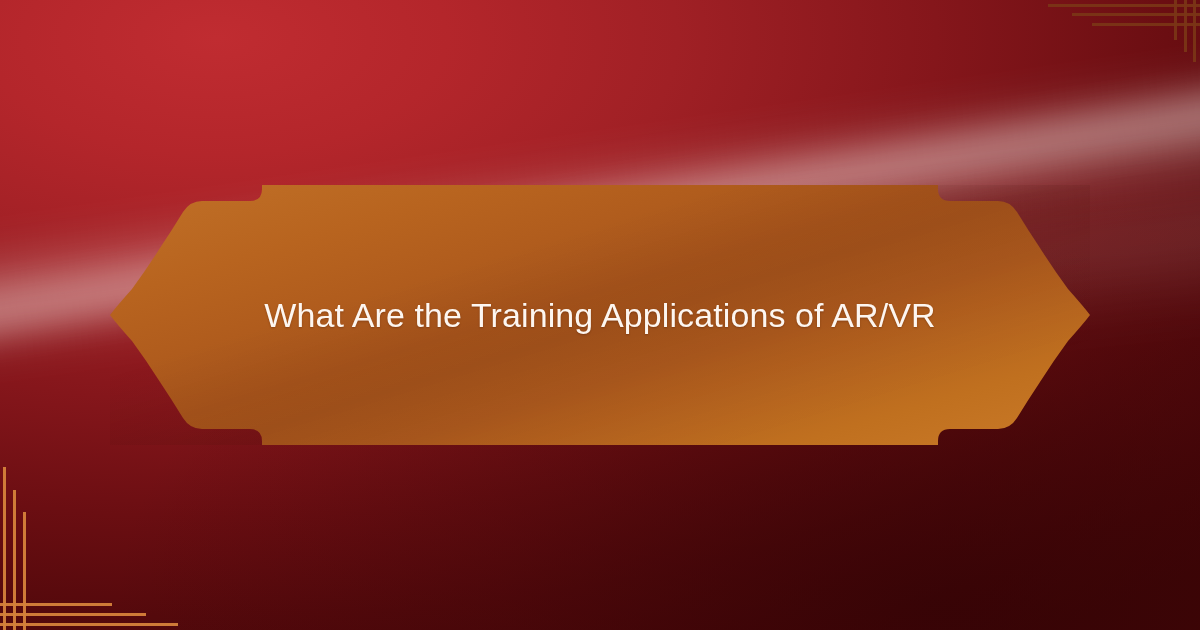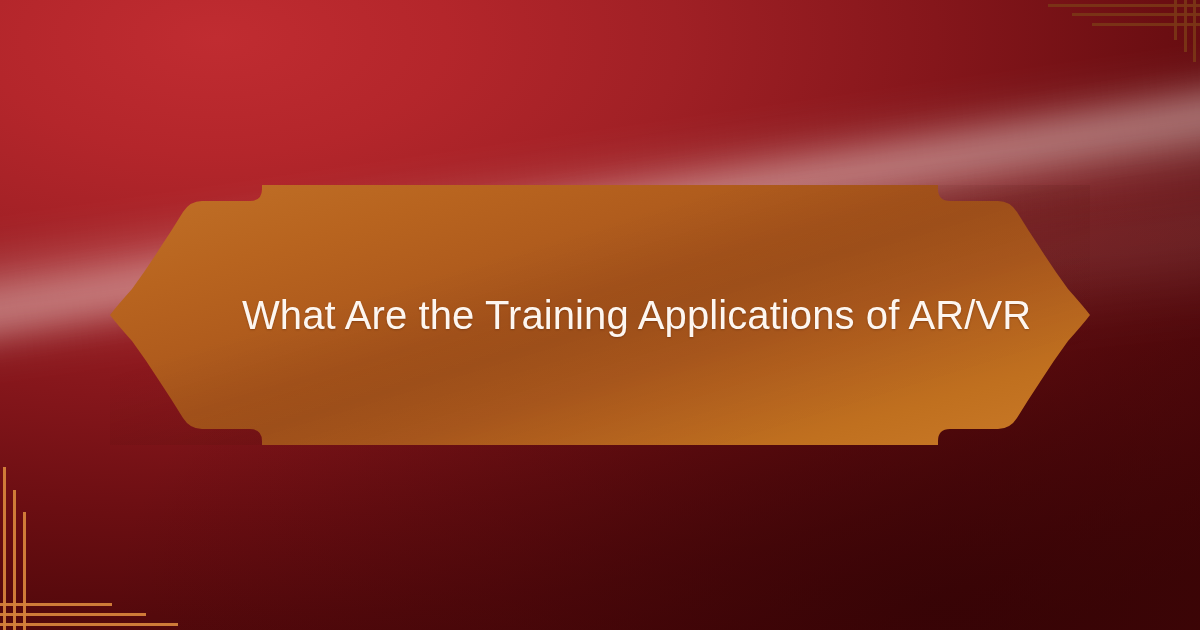--- a/index.html
+++ b/index.html
@@ -140,21 +140,21 @@
     left: 0; right: 0;
     top: 50%;
     transform: translateY(-50%);
     padding: 0 132px;
     box-sizing: border-box;
     text-align: center;
   }
   .card-text .line {
     display: block;
     color: #fdf6f0;
-    font-size: 40px;
+    font-size: 34px;
     line-height: 50px;
     font-weight: 400;
     letter-spacing: 0.1px;
     text-shadow: 0 1px 2px rgba(60,18,4,0.30);
     white-space: nowrap;
   }
 
   
   .plaque-shade {
     position: absolute;

